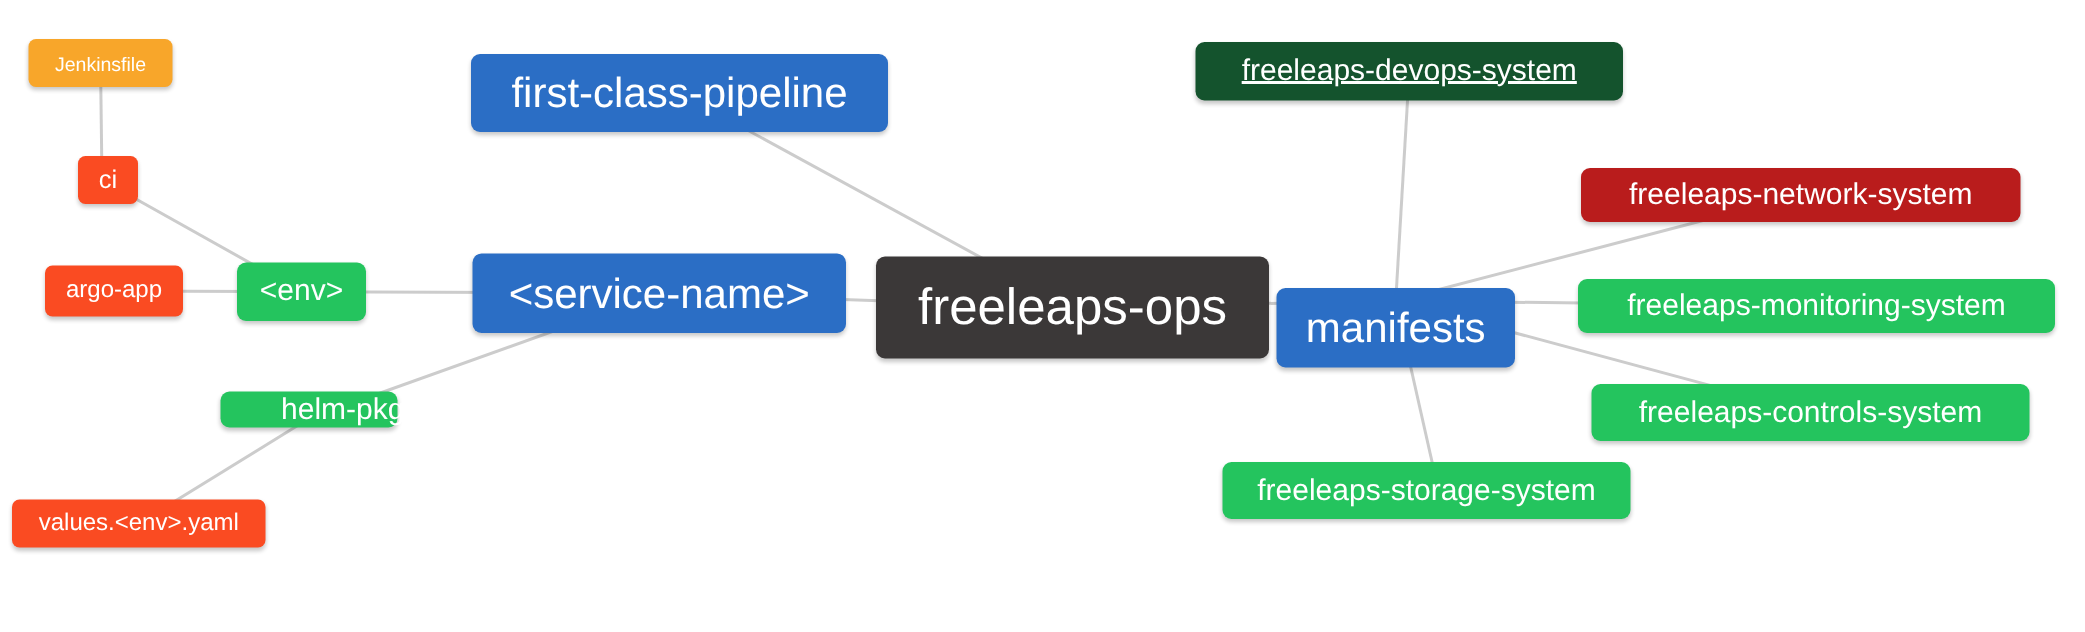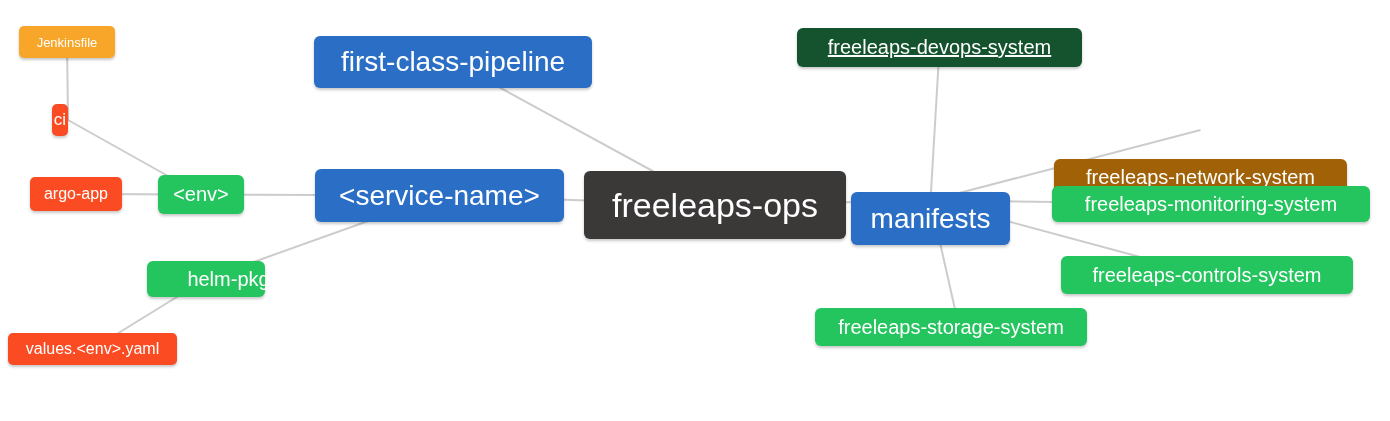--- a/index.html
+++ b/index.html
@@ -32,24 +32,24 @@
     justify-content: center;
     color: #ffffff;
     border-radius: 6px;
     box-shadow: 0 2px 3px rgba(0,0,0,0.22);
     white-space: nowrap;
     cursor: pointer;
     user-select: none;
   }
   
   .n-jenkinsfile        { left: 19px;   top: 26px;  width: 96px;  height: 32px; font-size: 13px; border-radius: 5px; }
-  .n-ci                 { left: 52px;   top: 104px; width: 16px;  height: 32px; font-size: 17px; border-radius: 5px; }
+  .n-ci                 { left: 52px;   top: 104px; width: 40px;  height: 32px; font-size: 17px; border-radius: 5px; }
   .n-argo-app           { left: 30px;   top: 177px; width: 92px;  height: 34px; font-size: 16px; border-radius: 5px; }
   .n-env                { left: 158px;  top: 175px; width: 86px;  height: 39px; font-size: 20px; }
-  .n-helm-pkg           { left: 147px;  top: 261px; width: 118px; height: 36px; font-size: 20px; padding-left: 45px; }
+  .n-helm-pkg           { left: 147px;  top: 261px; width: 118px; height: 24px; font-size: 20px; padding-left: 45px; }
   .n-values-env-yaml    { left: 8px;    top: 333px; width: 169px; height: 32px; font-size: 16px; border-radius: 5px; }
   .n-first-class-pipeline { left: 314px; top: 36px; width: 278px; height: 52px; font-size: 28px; }
   .n-service-name       { left: 315px;  top: 169px; width: 249px; height: 53px; font-size: 28px; }
   .n-freeleaps-ops      { left: 584px;  top: 171px; width: 262px; height: 68px; font-size: 34px; }
   .n-manifests          { left: 851px;  top: 192px; width: 159px; height: 53px; font-size: 28px; }
   .n-devops-system      { left: 797px;  top: 28px;  width: 285px; height: 39px; font-size: 20px; }
   .n-network-system     { left: 1054px; top: 112px; width: 293px; height: 36px; font-size: 20px; }
   .n-monitoring-system  { left: 1052px; top: 186px; width: 318px; height: 36px; font-size: 20px; }
   .n-controls-system    { left: 1061px; top: 256px; width: 292px; height: 38px; font-size: 20px; }
   .n-storage-system     { left: 815px;  top: 308px; width: 272px; height: 38px; font-size: 20px; }
@@ -79,17 +79,17 @@
   <div class="node n-ci" style="background: rgb(250, 75, 34);">ci</div>
   <div class="node n-argo-app" style="background: rgb(250, 75, 34);">argo-app</div>
   <div class="node n-env" style="background: rgb(36, 196, 94);">&lt;env&gt;</div>
   <div class="node n-helm-pkg" style="background: rgb(36, 196, 94);">helm-pkg</div>
   <div class="node n-values-env-yaml" style="background: rgb(250, 75, 34); text-align: right;">values.&lt;env&gt;.yaml</div>
   <div class="node n-first-class-pipeline" style="background: rgb(43, 110, 197);">first-class-pipeline</div>
   <div class="node n-service-name" style="background: rgb(43, 110, 197);">&lt;service-name&gt;</div>
   <div class="node n-freeleaps-ops" style="background: rgb(59, 56, 56);">freeleaps-ops</div>
   <div class="node n-manifests" style="background: rgb(43, 110, 197);">manifests</div>
   <div class="node n-devops-system" style="background: #14532d; text-decoration: underline;">freeleaps-devops-system</div>
-  <div class="node n-network-system" style="background: #a16207; margin-top: 47px;">freeleaps-network-system</div>
+  <div class="node n-network-system" style="background: #b91c1c;">freeleaps-network-system</div>
   <div class="node n-monitoring-system" style="background: rgb(36, 196, 94);">freeleaps-monitoring-system</div>
   <div class="node n-controls-system" style="background: rgb(36, 196, 94);">freeleaps-controls-system</div>
   <div class="node n-storage-system" style="background: rgb(36, 196, 94);">freeleaps-storage-system</div>
 </div>
 
 </body></html>

